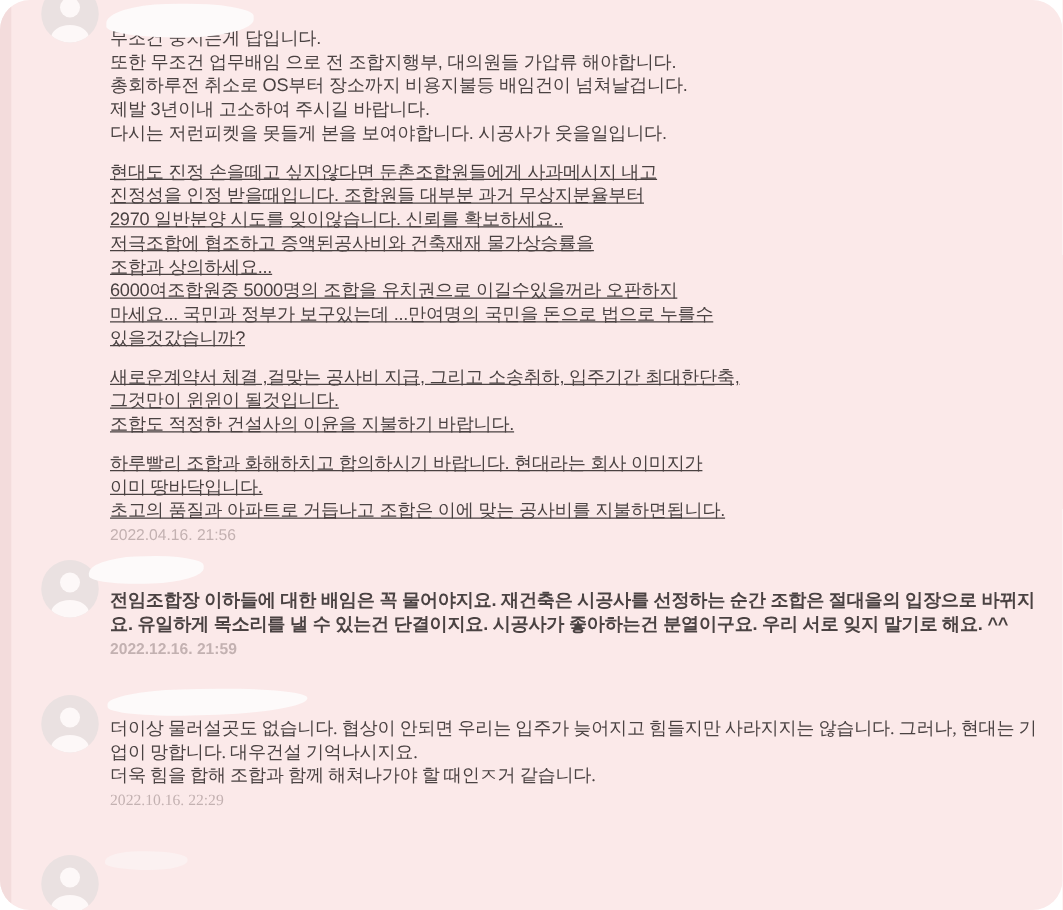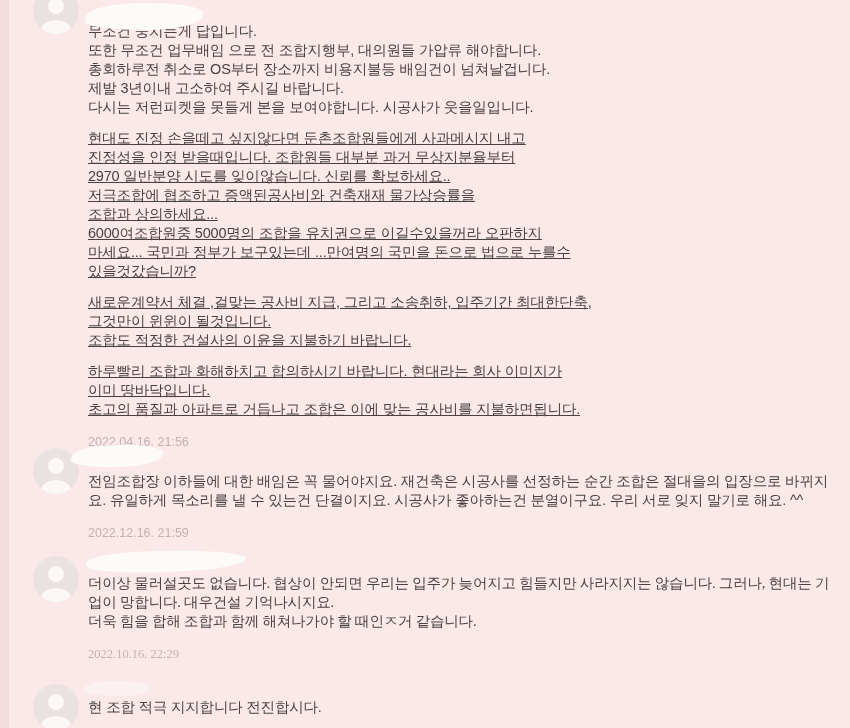--- a/index.html
+++ b/index.html
@@ -2,20 +2,21 @@
 <html style="--bg: #fbe9e9; --strip: #f3dcdc; --text: #4a4242; --timestamp: #c3b1b1; --avatarBg: #eae1e1; --avatarFig: #fdf8f8; --scribble: #fdfafa; --scribbleSoft: #fbf1f1;"><head>
 <meta charset="utf-8">
 <style>
   html,body{margin:0;padding:0;}
   .page{
     position:relative;
     width:850px;height:728px;
     background:var(--bg,#fbe9e9);
     overflow:hidden;
     font-family:"Liberation Sans","DejaVu Sans",sans-serif;
+    border-radius:24px;
   }
   .edge-strip{
     position:absolute;left:0;top:0;bottom:0;width:9px;
     background:var(--strip,#f3dcdc);
   }
   .comment{position:absolute;left:0;right:0;}
   .c1{top:0;}
   .c2{top:448px;}
   .c3{top:556px;}
   .c4{top:684px;}
@@ -41,33 +42,33 @@
     background:var(--scribble,#fdfafa);
     border-radius:45% 55% 50% 60% / 60% 45% 55% 40%;
   }
   .s1{left:85px;top:3px;width:118px;height:27px;transform:rotate(-1deg);}
   .s2{left:71px;top:-3px;width:92px;height:22px;transform:rotate(-2deg);}
   .s3{left:86px;top:-5px;width:160px;height:21px;transform:rotate(-1.5deg);border-radius:40% 60% 55% 45% / 55% 50% 60% 45%;}
   .s4{left:84px;top:-3px;width:66px;height:15px;background:var(--scribbleSoft,#fbf1f1);}
 
   .content{margin-left:88px;margin-right:10px;}
   .c1 .content{padding-top:22px;}
-  .c2 .content{padding-top:24px;}
+  .c2 .content{padding-top:24px;font-weight:bold;}
   .c3 .content{padding-top:18px;font-family:Liberation Serif, serif;}
   .c4 .content{padding-top:14px;}
 
   .para{
     color:var(--text,#4a4242);
     font-size:14.5px;line-height:19px;
     white-space:pre-line;
     letter-spacing:-0.2px;
   }
   .para + .para{margin-top:12px;text-decoration:underline;}
   .timestamp{
-    margin-top:16px;
+    margin-top:2px;
     color:var(--timestamp,#c3b1b1);
     font-size:12.5px;line-height:15px;
   }
 </style>
 </head>
 <body>
 
 <div class="page">
   <div class="edge-strip"></div>
 
@@ -125,18 +126,14 @@
       <div class="timestamp">2022.10.16. 22:29</div>
     </div>
   </div>
 
   <div class="comment c4">
     <div class="avatar">
       <span class="av-head"></span>
       <span class="av-body"></span>
     </div>
     <div class="scribble s4"></div>
-    <div class="content">
-      <div class="para">현 조합 적극 지지합니다 전진합시다.</div>
-
-    </div>
   </div>
 </div>
 
 </body></html>

